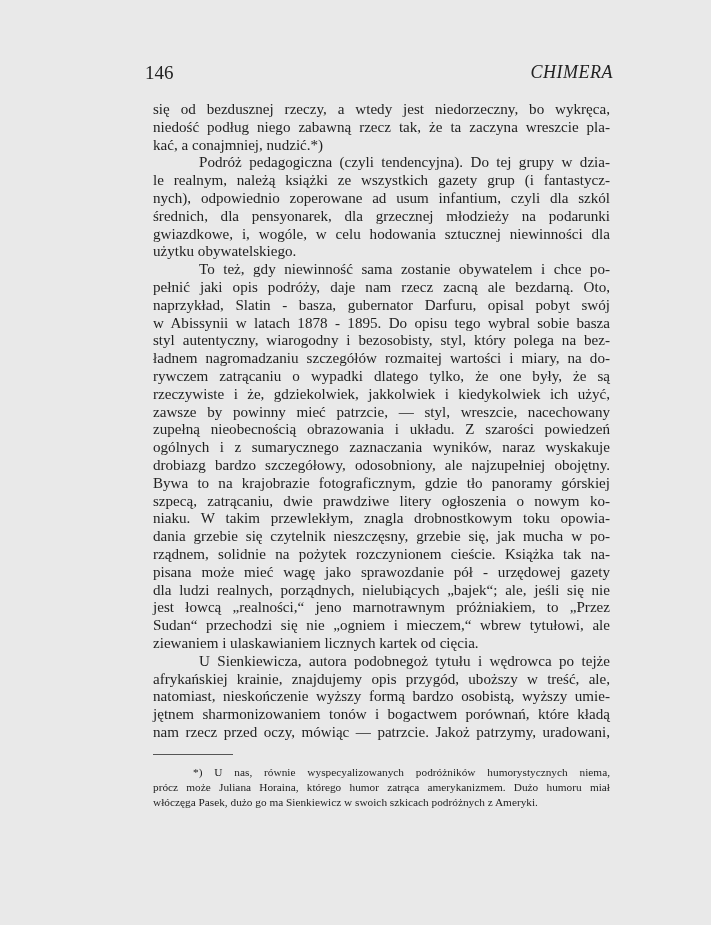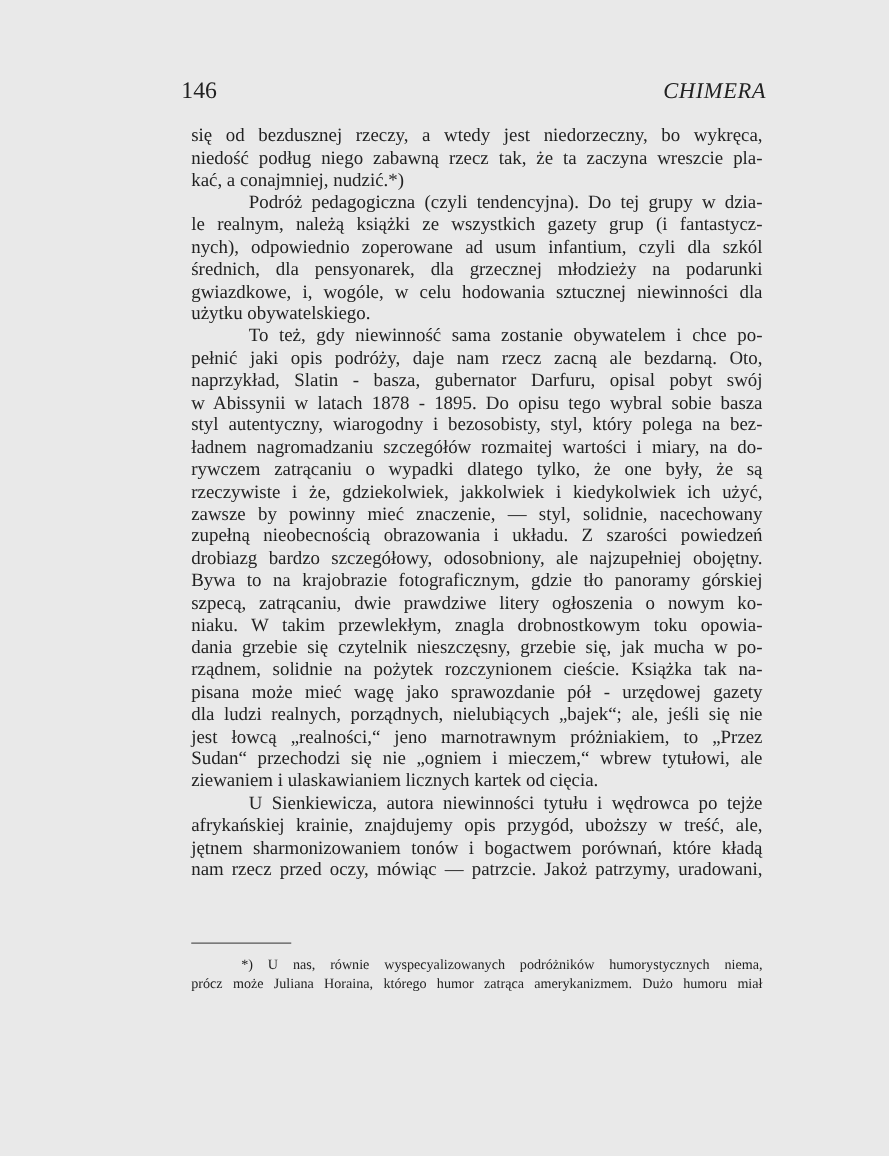--- a/index.html
+++ b/index.html
@@ -42,37 +42,40 @@
   <div class="line">gwiazdkowe, i, wogóle, w celu hodowania sztucznej niewinności dla</div>
   <div class="line last">użytku obywatelskiego.</div>
   <div class="line indent">To też, gdy niewinność sama zostanie obywatelem i chce po-</div>
   <div class="line">pełnić jaki opis podróży, daje nam rzecz zacną ale bezdarną. Oto,</div>
   <div class="line">naprzykład, Slatin - basza, gubernator Darfuru, opisal pobyt swój</div>
   <div class="line">w Abissynii w latach 1878 - 1895. Do opisu tego wybral sobie basza</div>
   <div class="line">styl autentyczny, wiarogodny i bezosobisty, styl, który polega na bez-</div>
   <div class="line">ładnem nagromadzaniu szczegółów rozmaitej wartości i miary, na do-</div>
   <div class="line">rywczem zatrącaniu o wypadki dlatego tylko, że one były, że są</div>
   <div class="line">rzeczywiste i że, gdziekolwiek, jakkolwiek i kiedykolwiek ich użyć,</div>
-  <div class="line">zawsze by powinny mieć znaczenie, — styl, solidnie, nacechowany</div>
+  <div class="line">zawsze by powinny mieć patrzcie, — styl, wreszcie, nacechowany</div>
   <div class="line">zupełną nieobecnością obrazowania i układu. Z szarości powiedzeń</div>
+  <div class="line">ogólnych i z sumarycznego zaznaczania wyników, naraz wyskakuje</div>
   <div class="line">drobiazg bardzo szczegółowy, odosobniony, ale najzupełniej obojętny.</div>
   <div class="line">Bywa to na krajobrazie fotograficznym, gdzie tło panoramy górskiej</div>
   <div class="line">szpecą, zatrącaniu, dwie prawdziwe litery ogłoszenia o nowym ko-</div>
   <div class="line">niaku. W takim przewlekłym, znagla drobnostkowym toku opowia-</div>
   <div class="line">dania grzebie się czytelnik nieszczęsny, grzebie się, jak mucha w po-</div>
   <div class="line">rządnem, solidnie na pożytek rozczynionem cieście. Książka tak na-</div>
   <div class="line">pisana może mieć wagę jako sprawozdanie pół - urzędowej gazety</div>
   <div class="line">dla ludzi realnych, porządnych, nielubiących „bajek“; ale, jeśli się nie</div>
   <div class="line">jest łowcą „realności,“ jeno marnotrawnym próżniakiem, to „Przez</div>
   <div class="line">Sudan“ przechodzi się nie „ogniem i mieczem,“ wbrew tytułowi, ale</div>
   <div class="line last">ziewaniem i ulaskawianiem licznych kartek od cięcia.</div>
-  <div class="line indent">U Sienkiewicza, autora niewinności tytułu i wędrowca po tejże</div>
+  <div class="line indent">U Sienkiewicza, autora podobnegoż tytułu i wędrowca po tejże</div>
   <div class="line">afrykańskiej krainie, znajdujemy opis przygód, uboższy w treść, ale,</div>
+  <div class="line">natomiast, nieskończenie wyższy formą bardzo osobistą, wyższy umie-</div>
   <div class="line">jętnem sharmonizowaniem tonów i bogactwem porównań, które kładą</div>
   <div class="line">nam rzecz przed oczy, mówiąc — patrzcie. Jakoż patrzymy, uradowani,</div>
 </div>
 
 <div class="rule"></div>
 
 <div class="footnote">
   <div class="fline indent">*) U nas, równie wyspecyalizowanych podróżników humorystycznych niema,</div>
   <div class="fline">prócz może Juliana Horaina, którego humor zatrąca amerykanizmem. Dużo humoru miał</div>
+  <div class="fline last">włóczęga Pasek, dużo go ma Sienkiewicz w swoich szkicach podróżnych z Ameryki.</div>
 </div>
 
 </body></html>

